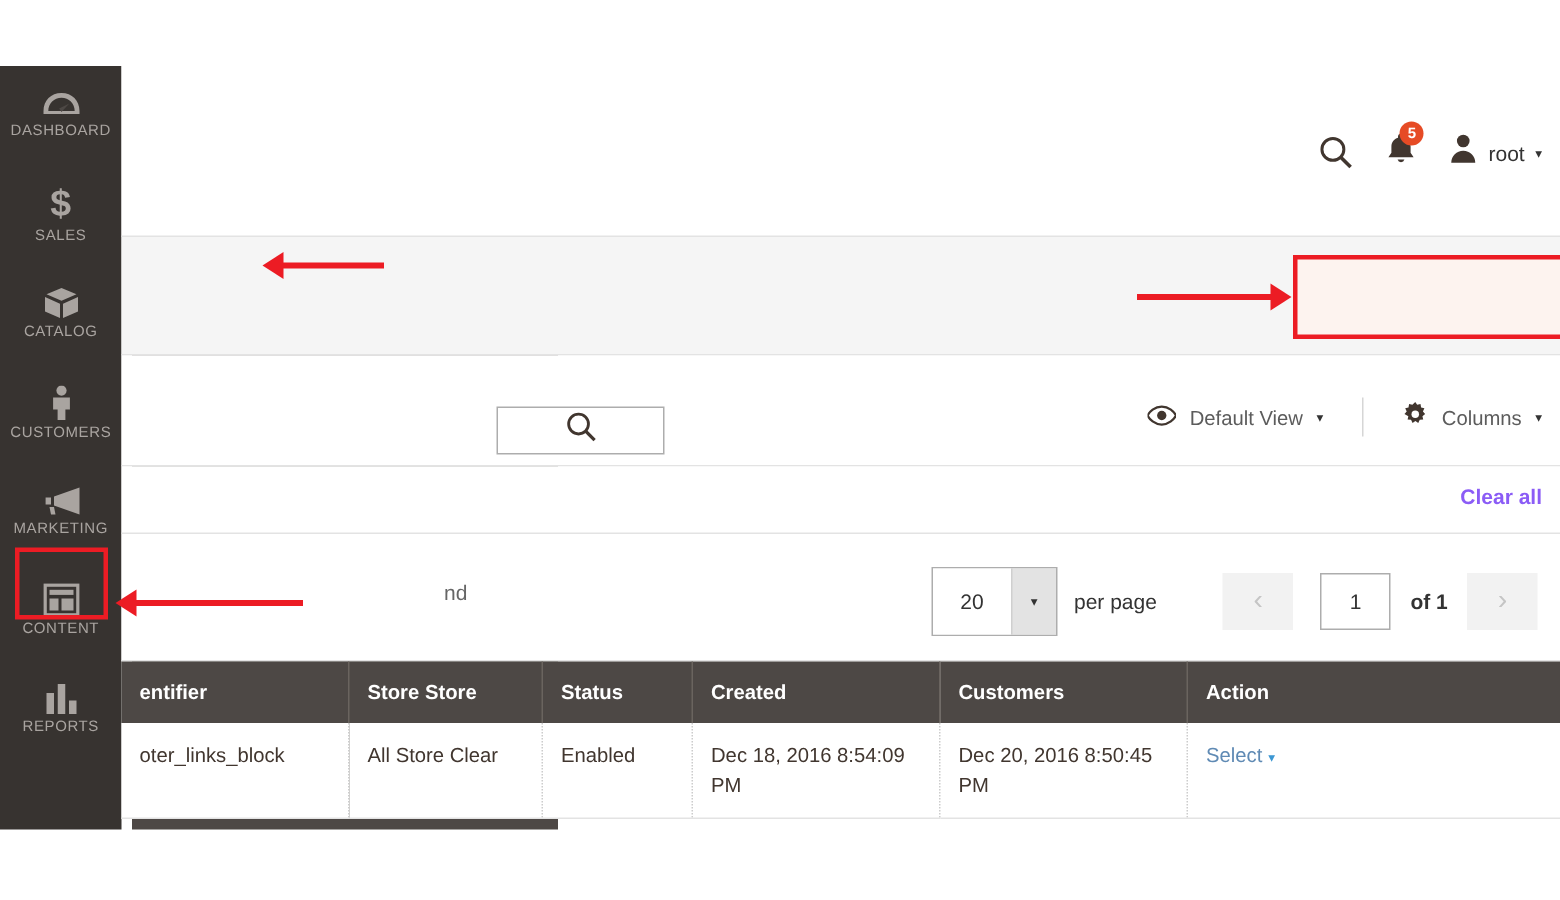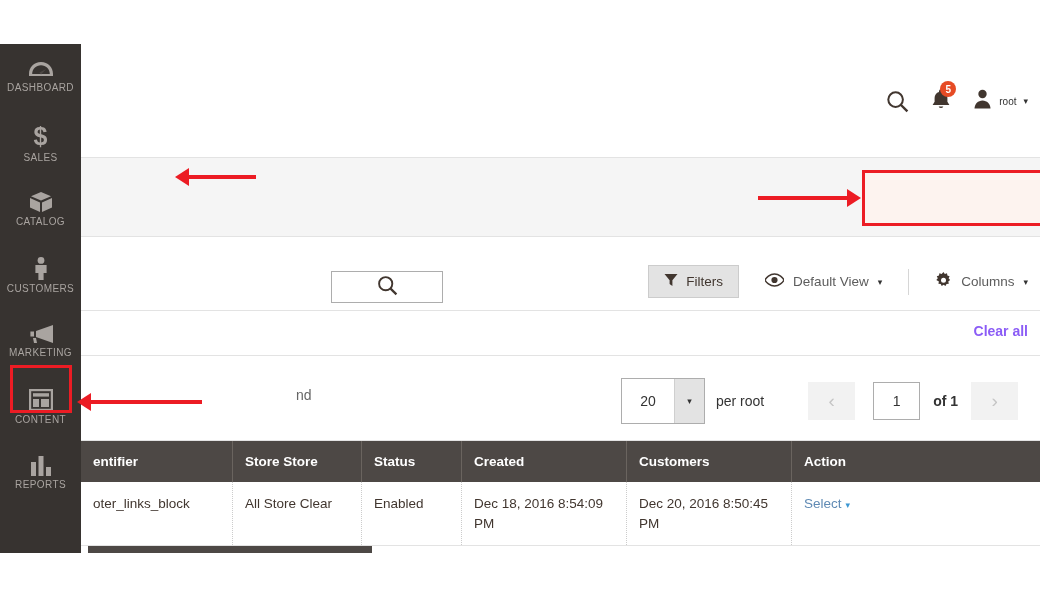--- a/index.html
+++ b/index.html
@@ -105,21 +105,21 @@
     min-width: 16px; height: 16px;
     border-radius: 9px;
     background: #e64b25;
     color: #ffffff;
     font-size: 10px;
     font-weight: bold;
     display: flex; align-items: center; justify-content: center;
     padding: 0 3px;
     box-sizing: border-box;
   }
-  .user-name { font-size: 10px; color: #333333; margin-left: 7px; }
+  .user-name { font-size: 14px; color: #333333; margin-left: 7px; }
   .caret { margin-left: 7px; font-size: 9px; color: #333; }
 
   .title-band {
     position: absolute;
     left: 81px; top: 158px;
     width: 959px; height: 79px;
     background: #f5f5f5;
     border-bottom: 1px solid #e3e3e3;
     box-sizing: border-box;
   }
@@ -462,28 +462,20 @@
       <span>
         <svg width="21" height="21" viewBox="0 0 21 21">
             <circle cx="8.7" cy="8.7" r="6.6" fill="none" stroke="#41362f" stroke-width="1.9"></circle>
             <path d="M13.6 13.6l5.8 5.8" stroke="#41362f" stroke-width="2.2" fill="none"></path>
           </svg>
       </span>
     </div>
 
     <div class="tb-right">
 
-      <div class="btn-filters">
-        <span>
-          <svg width="14" height="14" viewBox="0 0 14 14">
-              <path d="M0.5 1h13L8.4 7.3V13L5.6 11V7.3z" fill="#41362f"></path>
-            </svg>
-        </span>
-        <span>Filters</span>
-      </div>
 
       <div class="tb-link">
         <span>
           <svg width="19" height="14" viewBox="0 0 19 14">
               <path d="M9.5 1C4.8 1 1.2 4.6 0 7c1.2 2.4 4.8 6 9.5 6S17.8 9.4 19 7c-1.2-2.4-4.8-6-9.5-6z" fill="none" stroke="#41362f" stroke-width="1.5"></path>
               <circle cx="9.5" cy="7" r="3.1" fill="#41362f"></circle>
             </svg>
         </span>
         <span>Default View</span>
         <span class="caret2">▾</span>
@@ -509,21 +501,21 @@
   </div>
 
   <div class="pager-band">
     <span class="records-found">nd</span>
 
     <div class="pager-right">
       <div class="select-wrap">
         <div class="select-val">20</div>
         <div class="select-arrow">▾</div>
       </div>
-      <span class="per-page-lbl">per root</span>
+      <span class="per-page-lbl">per page</span>
 
       <div class="pg-btn gap-l">‹</div>
       <div class="pg-input gap-s">1</div>
       <span class="pg-of">of 1</span>
       <div class="pg-btn">›</div>
     </div>
   </div>
 
   <table class="grid">
     <thead>

